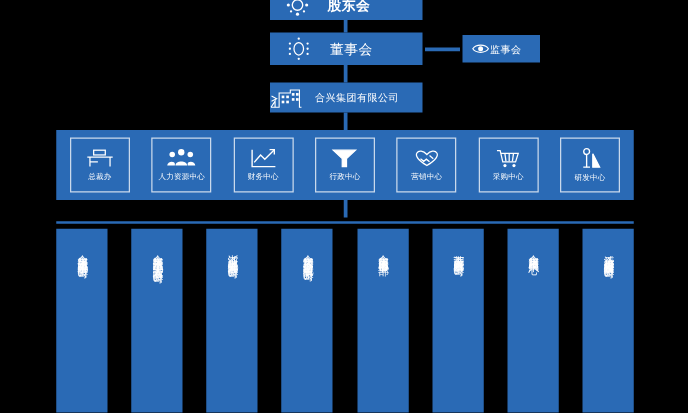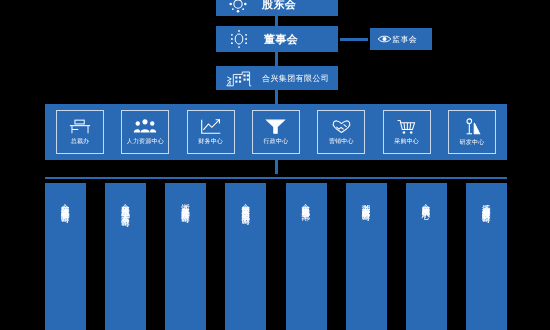--- a/index.html
+++ b/index.html
@@ -29,26 +29,26 @@
     font-size:9.5px;
     letter-spacing:.4px;
     white-space:nowrap;
   }
 
   
   #box-shareholders{left:216px;top:-8px;width:122px;height:24px;padding-left:12px;gap:14px;}
   #box-shareholders .lbl{font-size:11px;font-weight:bold;}
 
   #box-board{left:216px;top:26px;width:122px;height:26px;padding-left:12px;gap:14px;}
-  #box-board .lbl{font-size:11px;font-weight:bold;}
+  #box-board .lbl{font-size:11px;font-weight:normal;}
 
   #box-supervisors{left:370px;top:28px;width:62px;height:22px;padding-left:7px;gap:0;}
   #box-supervisors .lbl{font-size:8px;}
 
-  #box-company{left:216px;top:66px;width:122px;height:24px;padding-left:10px;gap:10px;}
+  #box-company{left:216px;top:66px;width:122px;height:24px;gap:10px;}
   #box-company .lbl{font-size:8px;}
 
   
   .vline{position:absolute;width:3px;background:#2a6ab5;}
   .hline{position:absolute;height:3px;background:#2a6ab5;}
 
   #conn-sh-board{left:275px;top:16px;height:10px;}
   #conn-board-comp{left:275px;top:52px;height:14px;}
   #conn-board-sup{left:340px;top:38px;width:28px;height:3px;}
   #conn-comp-dept{left:275px;top:90px;height:14px;}

